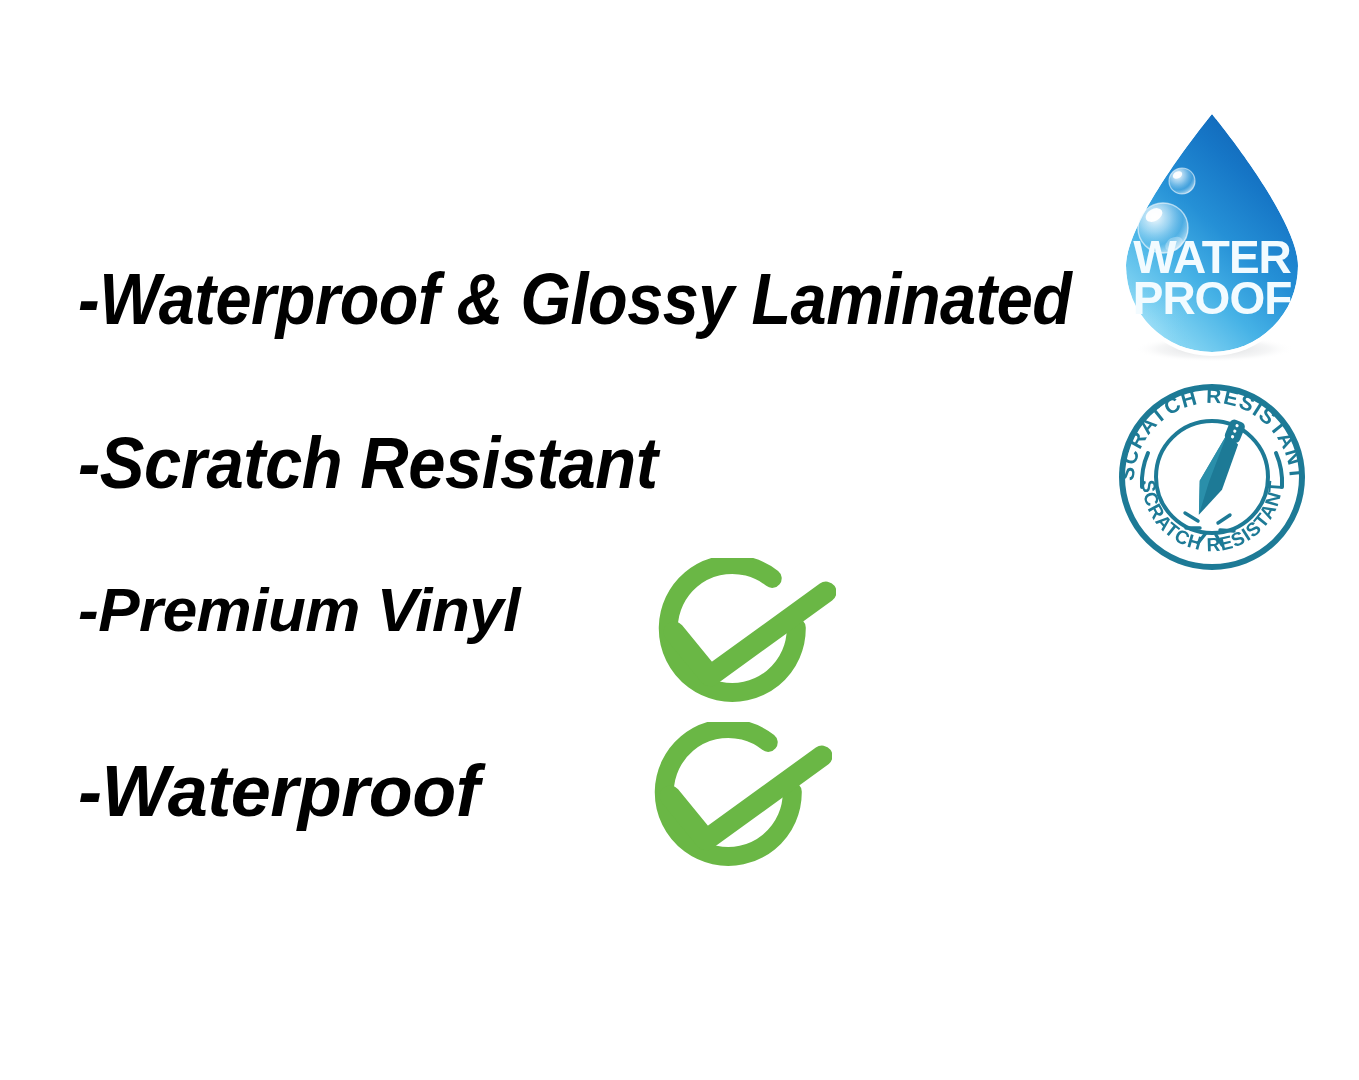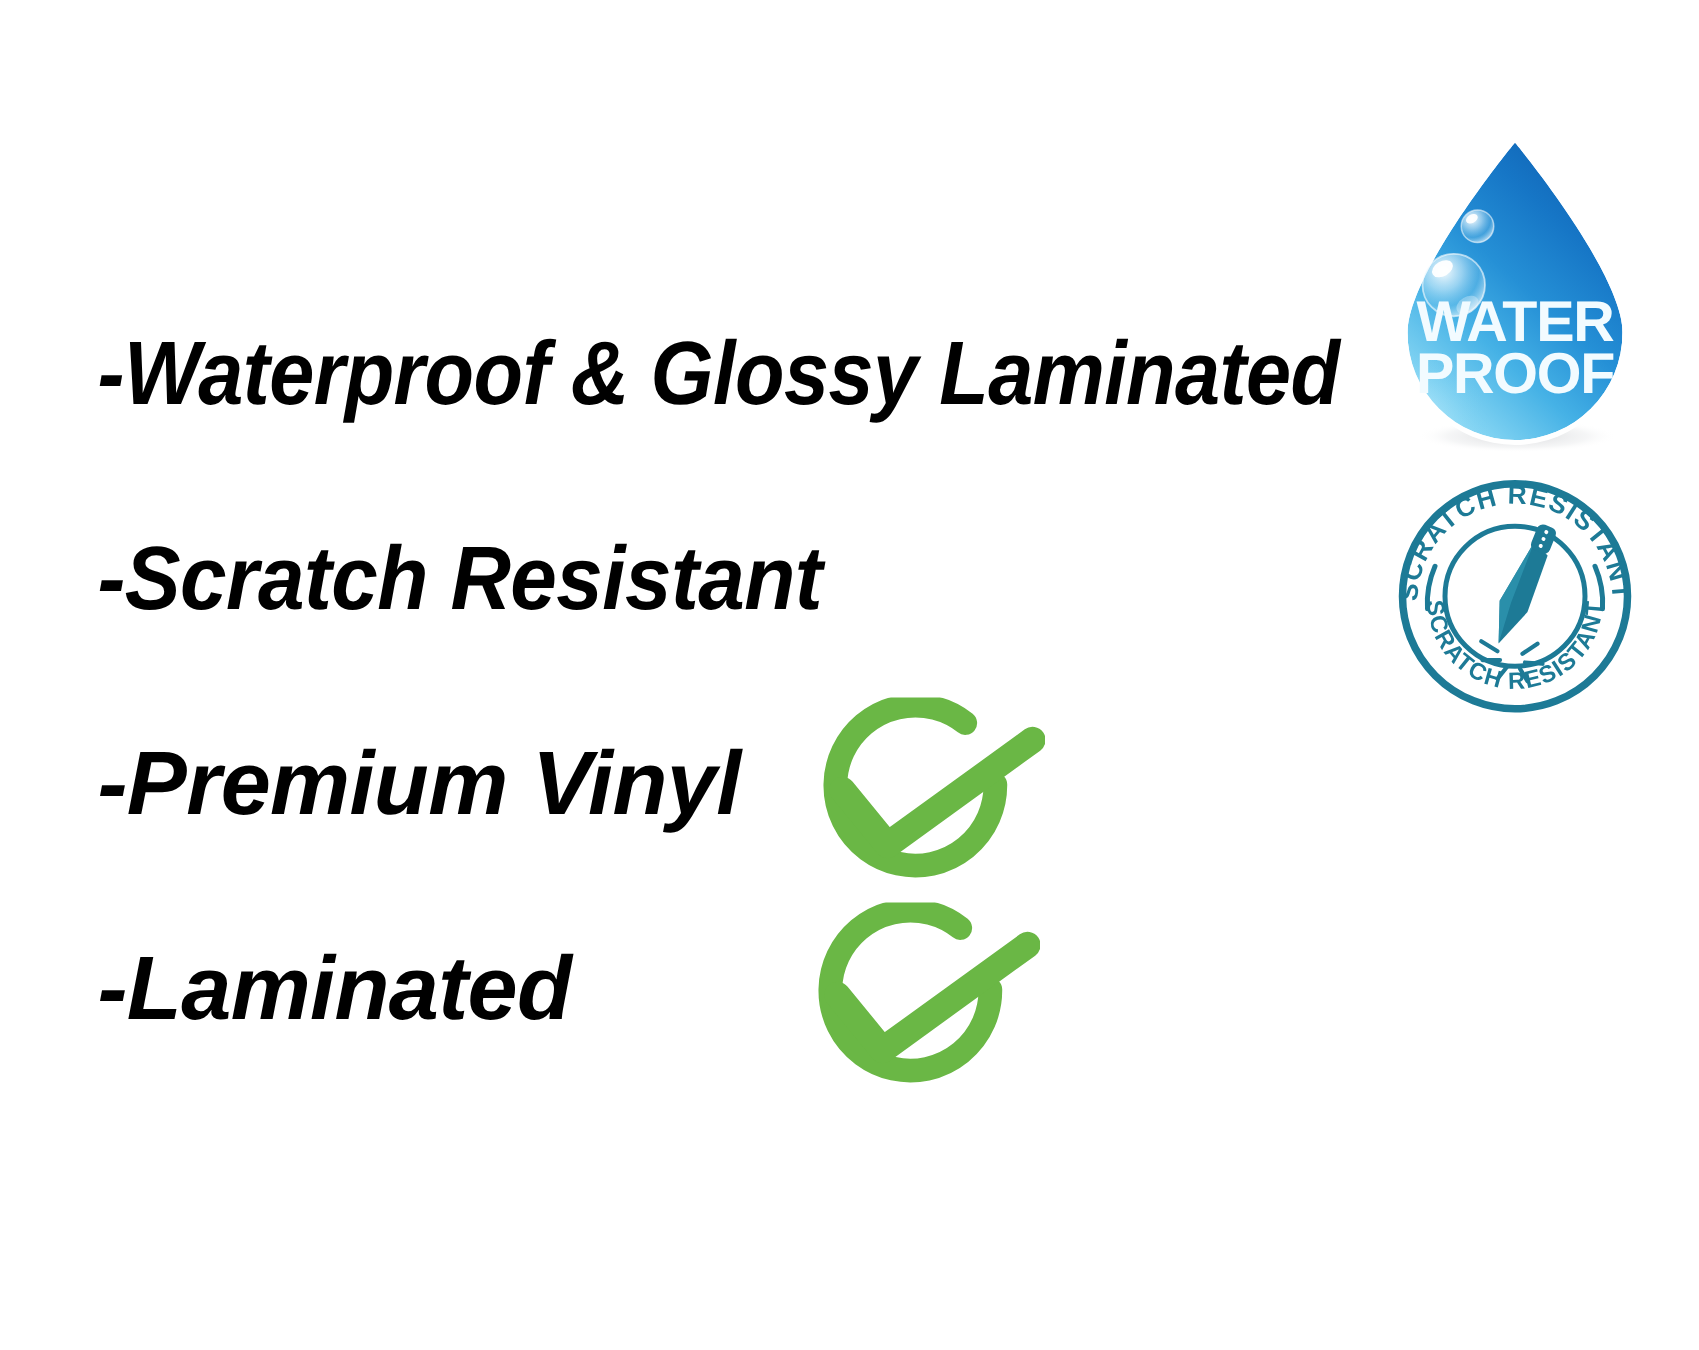--- a/index.html
+++ b/index.html
@@ -39,21 +39,21 @@
   }
   .feature-item .dash {
     display: inline-block;
   }
   .feature-item .label {
     display: inline-block;
   }
   
   .fi-0 { top: 258px; font-size: 72px; transform: scaleX(0.90); transform-origin: left center; }
   .fi-1 { top: 422px; font-size: 72px; transform: scaleX(0.93); transform-origin: left center; }
-  .fi-2 { top: 586px; font-size: 72px; transform: scaleX(1.00); transform-origin: left center; }
+  .fi-2 { top: 574px; font-size: 62px; transform: scaleX(1.00); transform-origin: left center; }
   .fi-3 { top: 750px; font-size: 72px; transform: scaleX(1.00); transform-origin: left center; }
 
   
   .waterproof-badge {
     position: absolute;
     left: 1108px;
     top: 106px;
     width: 208px;
     height: 258px;
     text-align: right;
@@ -93,21 +93,21 @@
 
     <div class="feature-item fi-1">
       <span class="dash">-</span><span class="label">Scratch Resistant</span>
     </div>
 
     <div class="feature-item fi-2">
       <span class="dash">-</span><span class="label">Premium Vinyl</span>
     </div>
 
     <div class="feature-item fi-3">
-      <span class="dash">-</span><span class="label">Laminated</span>
+      <span class="dash">-</span><span class="label">Waterproof</span>
     </div>
 
   </div>
 
   <div class="waterproof-badge">
     <svg width="208" height="258" viewBox="0 0 208 258" xmlns="http://www.w3.org/2000/svg">
       <defs>
         <linearGradient id="dropGrad" x1="0.78" y1="0.04" x2="0.20" y2="0.92">
           <stop offset="0%" stop-color="#1063b4"></stop>
           <stop offset="22%" stop-color="#1676c6"></stop>

